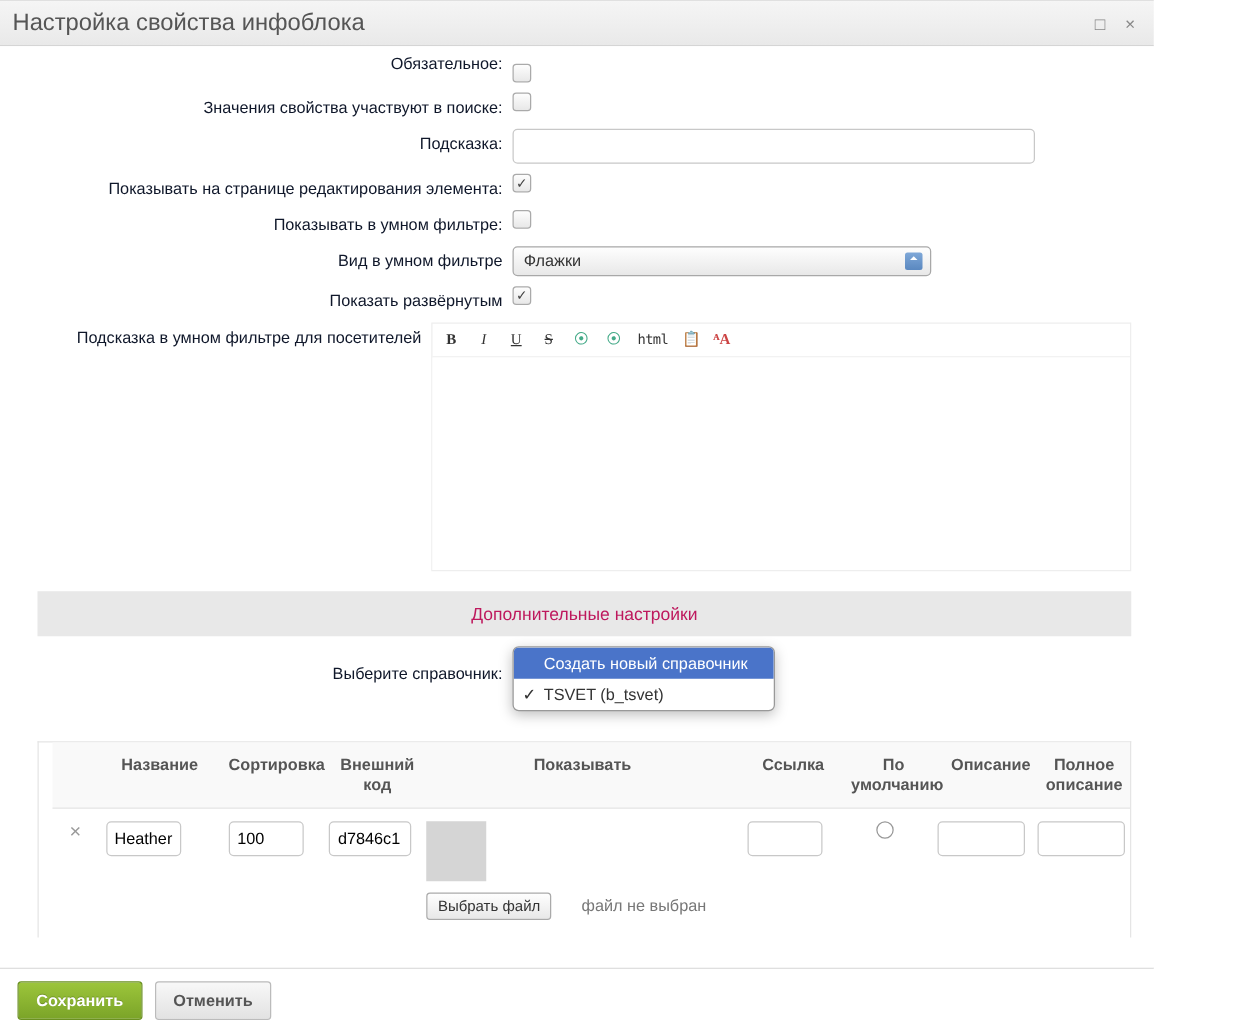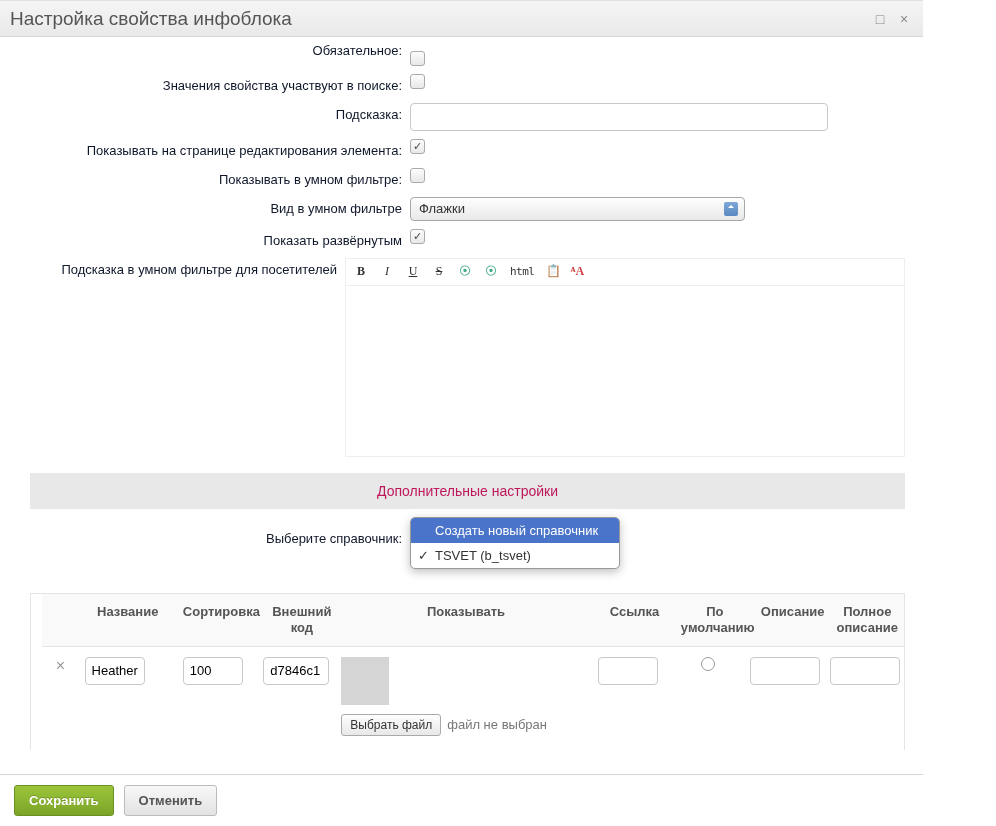--- a/index.html
+++ b/index.html
@@ -72,21 +72,21 @@
 .td-sort { width: 90px; }
 .td-code { width: 80px; }
 .td-img { width: 290px; }
 .td-link { width: 90px; }
 .td-def { width: 80px; text-align: center; padding-top: 6px; }
 .td-desc { width: 80px; }
 .td-full { width: 80px; }
 
 .del-x { color: #999; font-size: 16px; cursor: pointer; }
 .thumb { width: 48px; height: 48px; background: #d5d5d5; margin-bottom: 6px; display: inline-block; }
-.file-row { display: flex; align-items: center; gap: 6px; margin-bottom: 4px; }
+.file-row { display: flex; align-items: center; gap: 24px; margin-bottom: 4px; }
 .file-btn { border: 1px solid #aaa; border-radius: 3px; background: linear-gradient(#fefefe, #e8e8e8); padding: 3px 8px; font-size: 12px; cursor: pointer; }
 .file-status { color: #777; font-size: 13px; }
 .radio-ctrl { width: 14px; height: 14px; border: 1px solid #999; border-radius: 50%; background: #fff; display: inline-block; }
 
 .footer { border-top: 1px solid #d5d5d5; padding: 10px 14px; background: #fff; display: flex; gap: 10px; }
 .btn { border-radius: 3px; padding: 7px 14px; font-size: 13px; font-weight: bold; cursor: pointer; border: 1px solid; }
 .btn-save { background: linear-gradient(#9cc53b, #7ba428); border-color: #6a9020; color: #fff; text-shadow: 0 -1px 0 rgba(0,0,0,0.2); }
 .btn-cancel { background: linear-gradient(#f8f8f8, #e2e2e2); border-color: #bbb; color: #555; }
 
 ::-webkit-scrollbar { width: 14px; }

